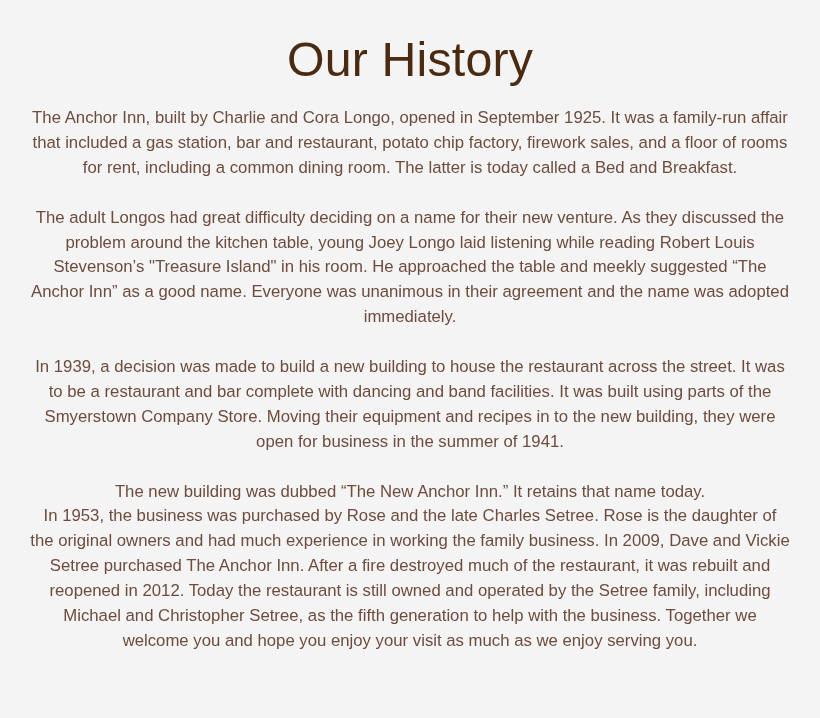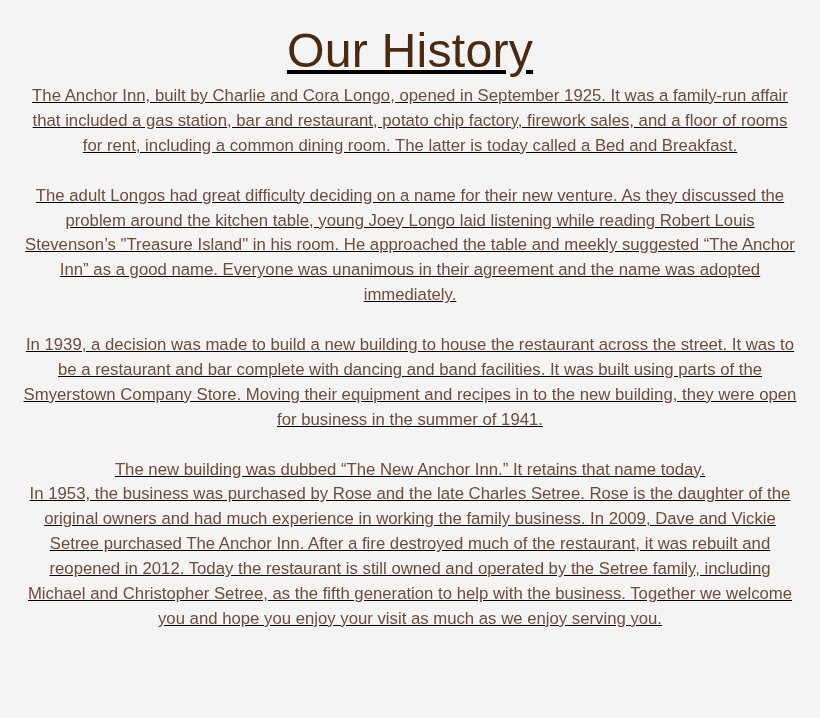--- a/index.html
+++ b/index.html
@@ -12,38 +12,37 @@
     background: #f4f4f4;
     font-family: "Liberation Sans", sans-serif;
     overflow: hidden;
   }
   .page {
     position: relative;
     width: 820px;
     height: 534px;
     background: #f4f4f4;
     box-sizing: border-box;
-    padding: 0;
-    text-decoration: underline;
+    padding: 9px;
   }
   .page-title {
     color: #4a2a10;
     font-size: 49px;
     font-weight: 400;
     text-align: center;
     line-height: 1.0;
     margin: 0;
     padding-top: 26px;
     padding-bottom: 0;
     letter-spacing: 0.2px;
     transform: scaleX(0.985);
     transform-origin: center top;
   }
   .body-block {
-    margin-top: 8px;
+    margin-top: 21px;
     padding: 0 6px;
   }
   .para {
     color: #6d4c3d;
     font-size: 17.4px;
     line-height: 24.9px;
     text-align: center;
     margin: 0 0 24.9px 0;
     transform: scaleX(0.962);
     transform-origin: center center;

